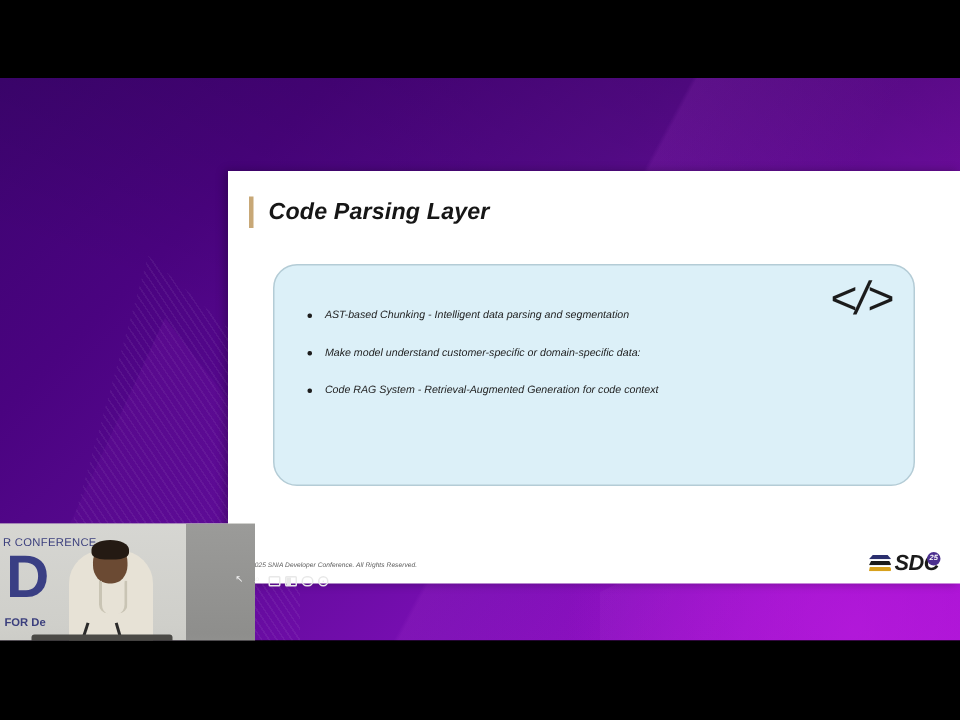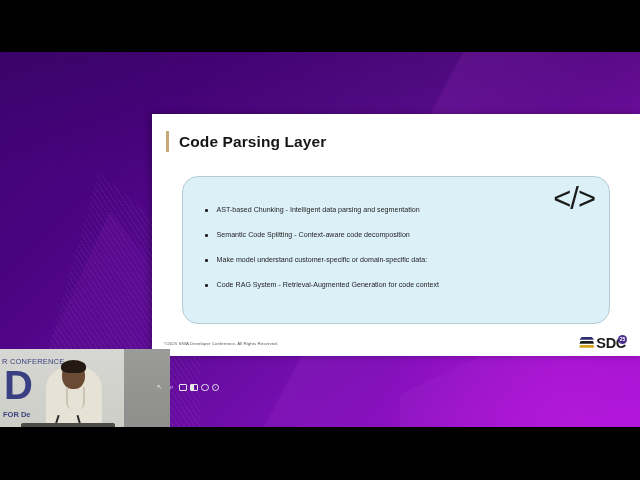--- a/index.html
+++ b/index.html
@@ -93,25 +93,26 @@
   }
   #letterbox-top { top: 0; height: 52px; }
   #letterbox-bottom { top: 427px; height: 53px; }
 
   
   #slide {
     position: absolute;
     left: 152px;
     top: 62px;
     width: 488px;
-    height: 242px;
+    height: 275px;
     background: #ffffff;
     box-shadow: -2px 0 6px rgba(0,0,0,0.28);
     overflow: hidden;
     z-index: 10;
+    font-style: italic;
   }
 
   #slide-title-row {
     position: absolute;
     left: 14px;
     top: 17px;
     display: flex;
     align-items: center;
   }
   #title-accent-bar {
@@ -440,24 +441,20 @@
 
         <div id="code-icon">&lt;/&gt;</div>
 
         <ul id="bullet-list">
           <li>
             <span class="bullet-dot"></span>
             <span>AST-based Chunking - Intelligent data parsing and segmentation</span>
           </li>
           <li>
             <span class="bullet-dot"></span>
-            <span>Semantic Code Splitting - Context-aware code decomposition</span>
-          </li>
-          <li>
-            <span class="bullet-dot"></span>
             <span>Make model understand customer-specific or domain-specific data:</span>
           </li>
           <li>
             <span class="bullet-dot"></span>
             <span>Code RAG System - Retrieval-Augmented Generation for code context</span>
           </li>
         </ul>
       </div>
 
       <div id="slide-footer">©2025 SNIA Developer Conference. All Rights Reserved.</div>

